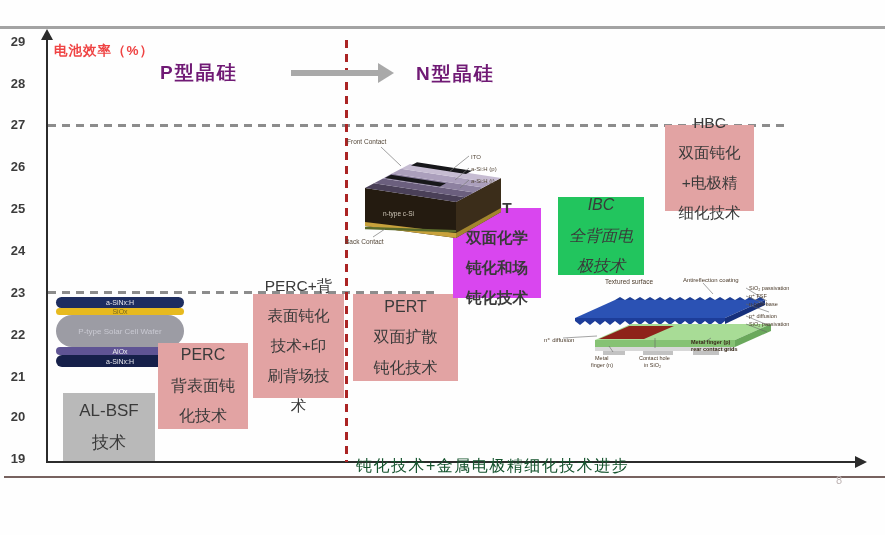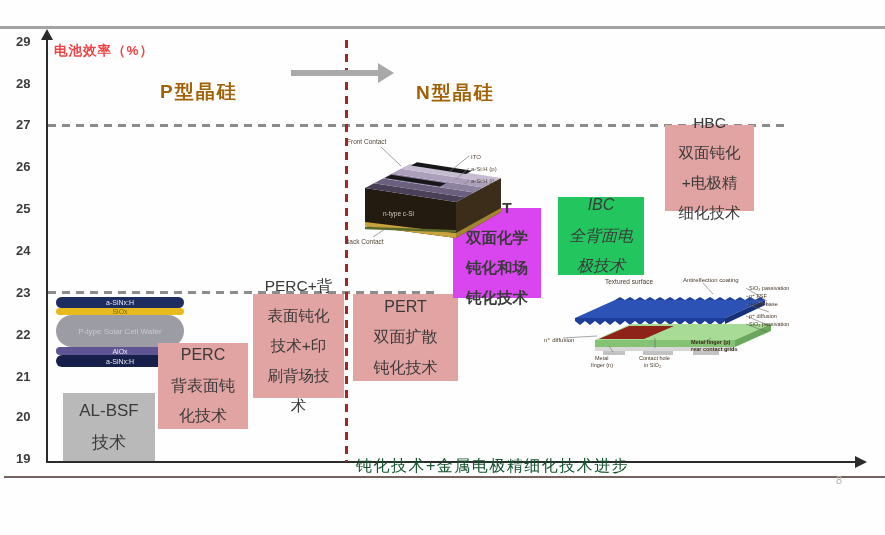--- a/index.html
+++ b/index.html
@@ -10,32 +10,32 @@
   .top-line{position:absolute;left:0;top:26px;width:885px;height:3px;background:#a3a3a3;}
   .bottom-line{position:absolute;left:4px;top:476px;width:881px;height:2px;background:#77625f;}
 
   
   .y-axis{position:absolute;left:46px;top:38px;width:2px;height:424px;background:#2b2b2b;}
   .y-arrow{position:absolute;left:41px;top:29px;width:0;height:0;border-left:6px solid transparent;border-right:6px solid transparent;border-bottom:11px solid #2b2b2b;}
   .x-axis{position:absolute;left:46px;top:461px;width:812px;height:2px;background:#2b2b2b;}
   .x-arrow{position:absolute;left:855px;top:456px;width:0;height:0;border-top:6px solid transparent;border-bottom:6px solid transparent;border-left:12px solid #2b2b2b;}
   .axis-title{position:absolute;left:54px;top:42px;font-size:13.5px;font-weight:bold;color:#ef4444;letter-spacing:1px;}
 
-  .tick{position:absolute;left:16px;width:32px;text-align:left;font-size:13px;font-weight:bold;color:#3c3c3c;}
+  .tick{position:absolute;left:2px;width:32px;text-align:center;font-size:13px;font-weight:bold;color:#3c3c3c;}
   .t0{top:34px}.t1{top:76px}.t2{top:117px}.t3{top:159px}.t4{top:201px}.t5{top:243px}
   .t6{top:285px}.t7{top:327px}.t8{top:369px}.t9{top:409px}.t10{top:451px}
 
   
   .hdash{position:absolute;height:2.5px;background:repeating-linear-gradient(90deg,#8c8c8c 0 8px,transparent 8px 14px);}
   .h27{left:48px;top:124px;width:742px;}
   .h23{left:48px;top:291px;width:390px;}
   .vdash-red{position:absolute;left:345px;top:40px;width:3px;height:422px;background:repeating-linear-gradient(180deg,#ab2424 0 8px,transparent 8px 14px);}
 
   
-  .region{position:absolute;font-size:19px;font-weight:bold;color:#a16207;letter-spacing:2px;margin-top:19px;}
+  .region{position:absolute;font-size:19px;font-weight:bold;color:#701a75;letter-spacing:2px;}
   .region-left{left:160px;top:60px;}
   .region-right{left:416px;top:61px;}
   .big-arrow-shaft{position:absolute;left:291px;top:70px;width:88px;height:6px;background:#a9a9a9;}
   .big-arrow-head{position:absolute;left:378px;top:63px;width:0;height:0;border-top:10px solid transparent;border-bottom:10px solid transparent;border-left:16px solid #a9a9a9;}
 
   
   .tech-box{position:absolute;display:flex;flex-direction:column;align-items:center;justify-content:center;text-align:center;color:#3a3a3a;line-height:1.28;gap:10px;}
   .b-albsf{left:63px;top:393px;width:92px;height:68px;font-size:17px;}
   .b-perc{left:158px;top:343px;width:90px;height:86px;font-size:16px;}
   .b-percplus{left:253px;top:294px;width:91px;height:104px;font-size:15.5px;}

